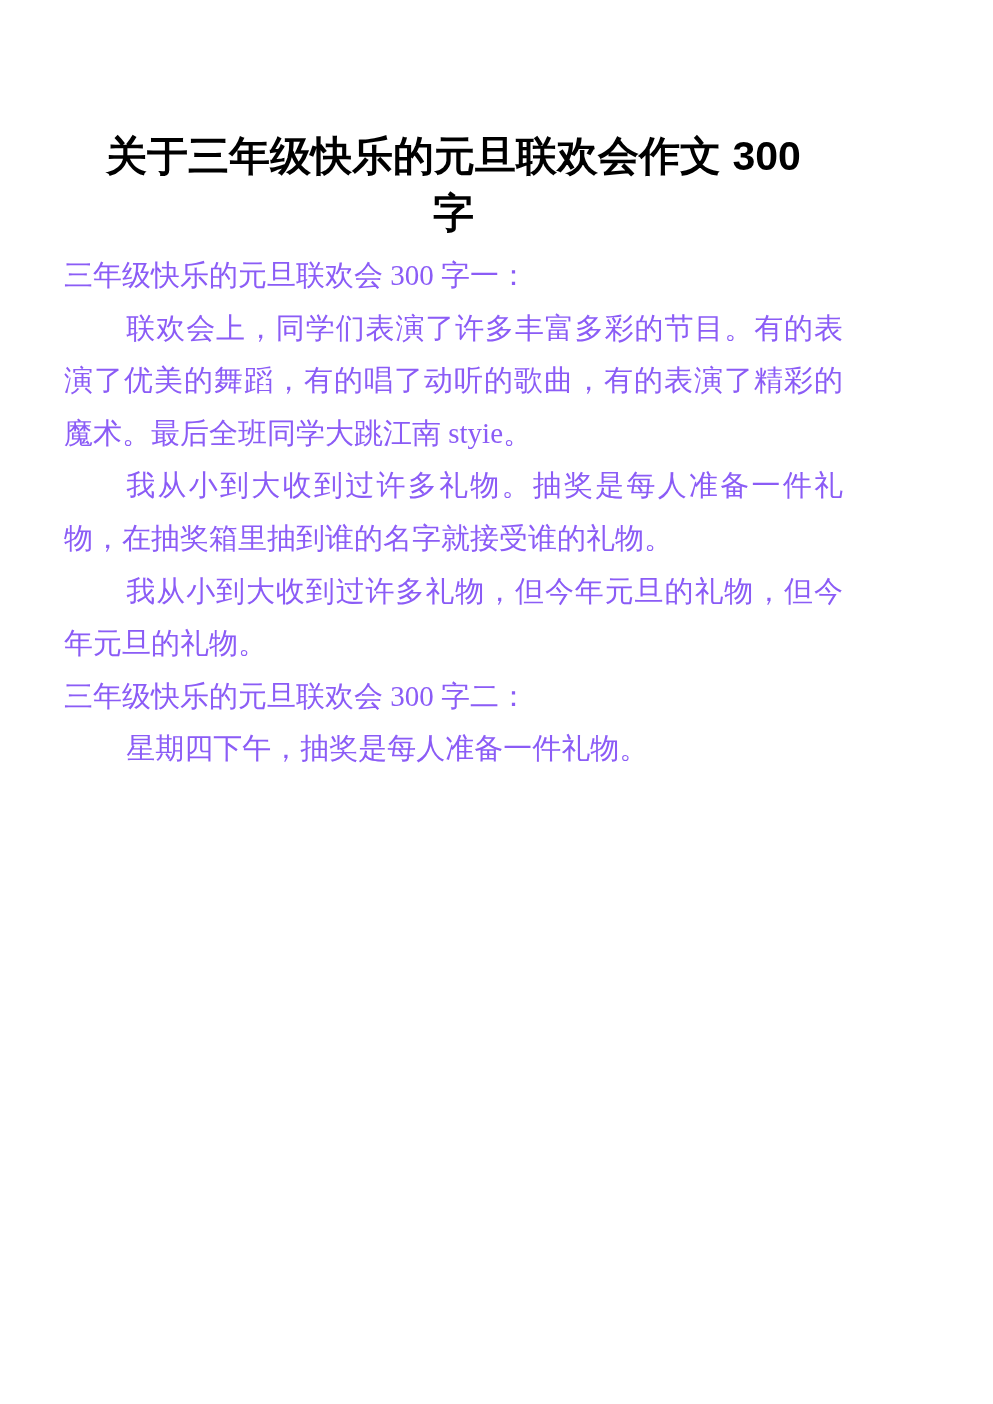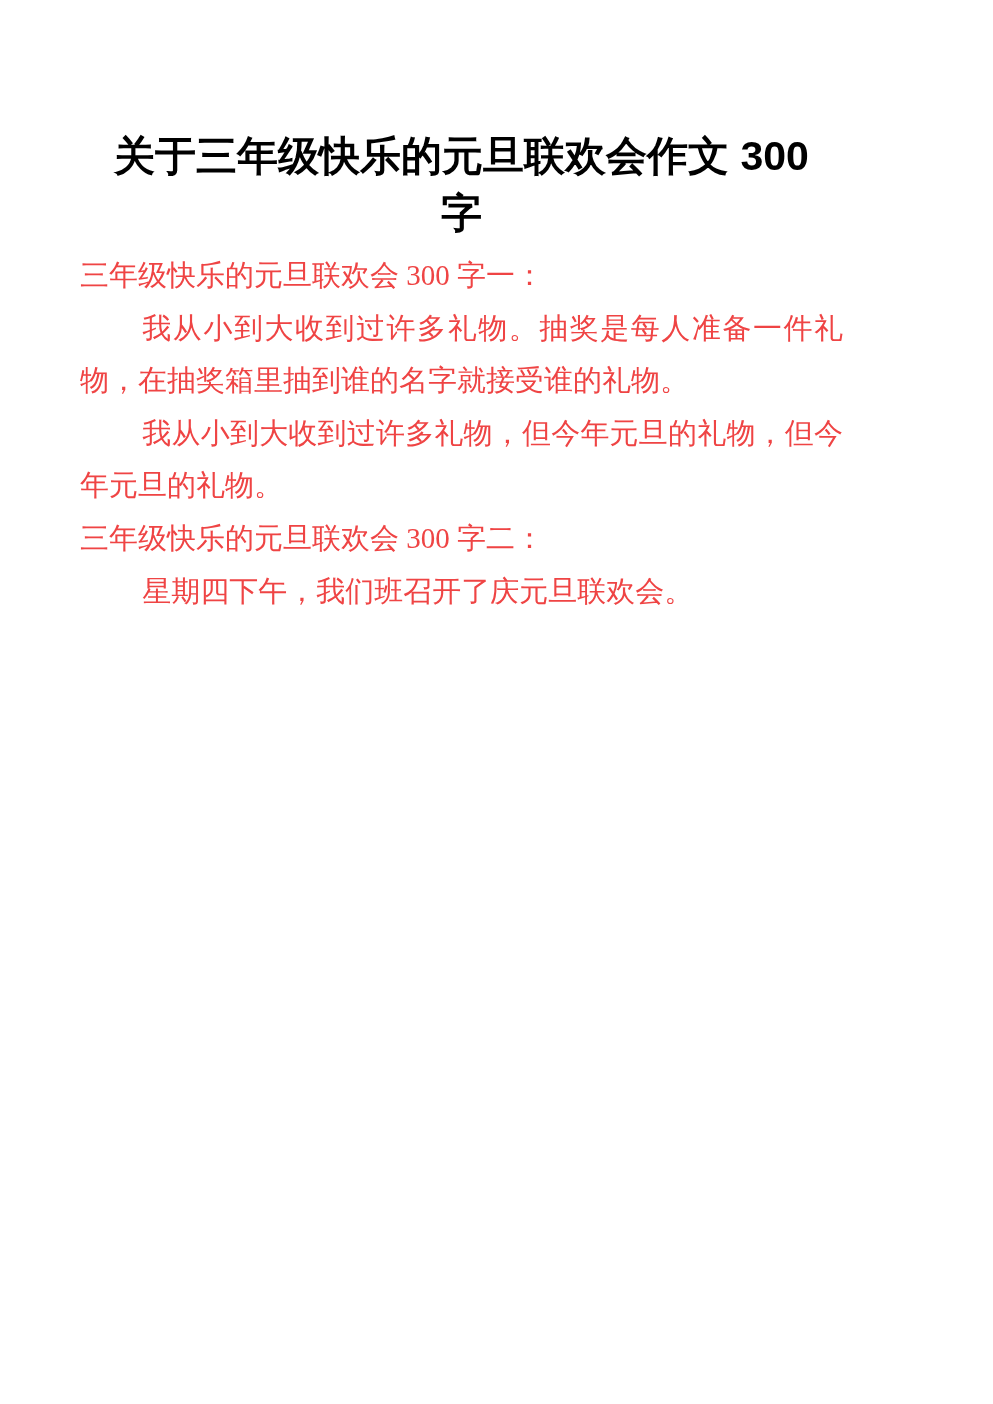--- a/index.html
+++ b/index.html
@@ -7,21 +7,21 @@
     padding: 0;
     background: #ffffff;
   }
   .page {
     position: relative;
     width: 993px;
     height: 1404px;
     background: #ffffff;
     color: #000000;
     box-sizing: border-box;
-    padding: 128px 150px 0 80px;
+    padding: 128px 150px 0 64px;
     overflow: hidden;
   }
   .doc-title {
     margin: 0;
     font-family: "Liberation Sans", "DejaVu Sans", sans-serif;
     font-weight: 700;
     font-size: 41px;
     line-height: 57px;
     text-align: center;
     color: #000000;
@@ -29,21 +29,21 @@
   .title-line {
     display: block;
   }
   .doc-body {
     margin-top: 7px;
     font-family: "Liberation Serif", "DejaVu Serif", serif;
     font-size: 29px;
     line-height: 52.6px;
     text-align: justify;
     text-justify: inter-character;
-    color: #ef4444;
+    color: #8b5cf6;
   }
   .doc-body p {
     margin: 0;
     padding: 0;
   }
   .para {
     text-indent: 2.15em;
   }
   .sec-heading {
     text-indent: 0;
@@ -53,18 +53,19 @@
 <body>
 
 <div class="page">
   <h1 class="doc-title">
     <span class="title-line">关于三年级快乐的元旦联欢会作文 300</span>
     <span class="title-line">字</span>
   </h1>
 
   <div class="doc-body">
     <p class="sec-heading">三年级快乐的元旦联欢会 300 字一：</p>
+    <p class="para">联欢会上，同学们表演了许多丰富多彩的节目。有的表演了优美的舞蹈，有的唱了动听的歌曲，有的表演了精彩的魔术。最后全班同学大跳江南 styie。</p>
     <p class="para">我从小到大收到过许多礼物。抽奖是每人准备一件礼物，在抽奖箱里抽到谁的名字就接受谁的礼物。</p>
     <p class="para">我从小到大收到过许多礼物，但今年元旦的礼物，但今年元旦的礼物。</p>
     <p class="sec-heading">三年级快乐的元旦联欢会 300 字二：</p>
-    <p class="para">星期四下午，我们班召开了庆元旦联欢会。</p>
+    <p class="para">星期四下午，抽奖是每人准备一件礼物。</p>
   </div>
 </div>
 
 </body></html>

